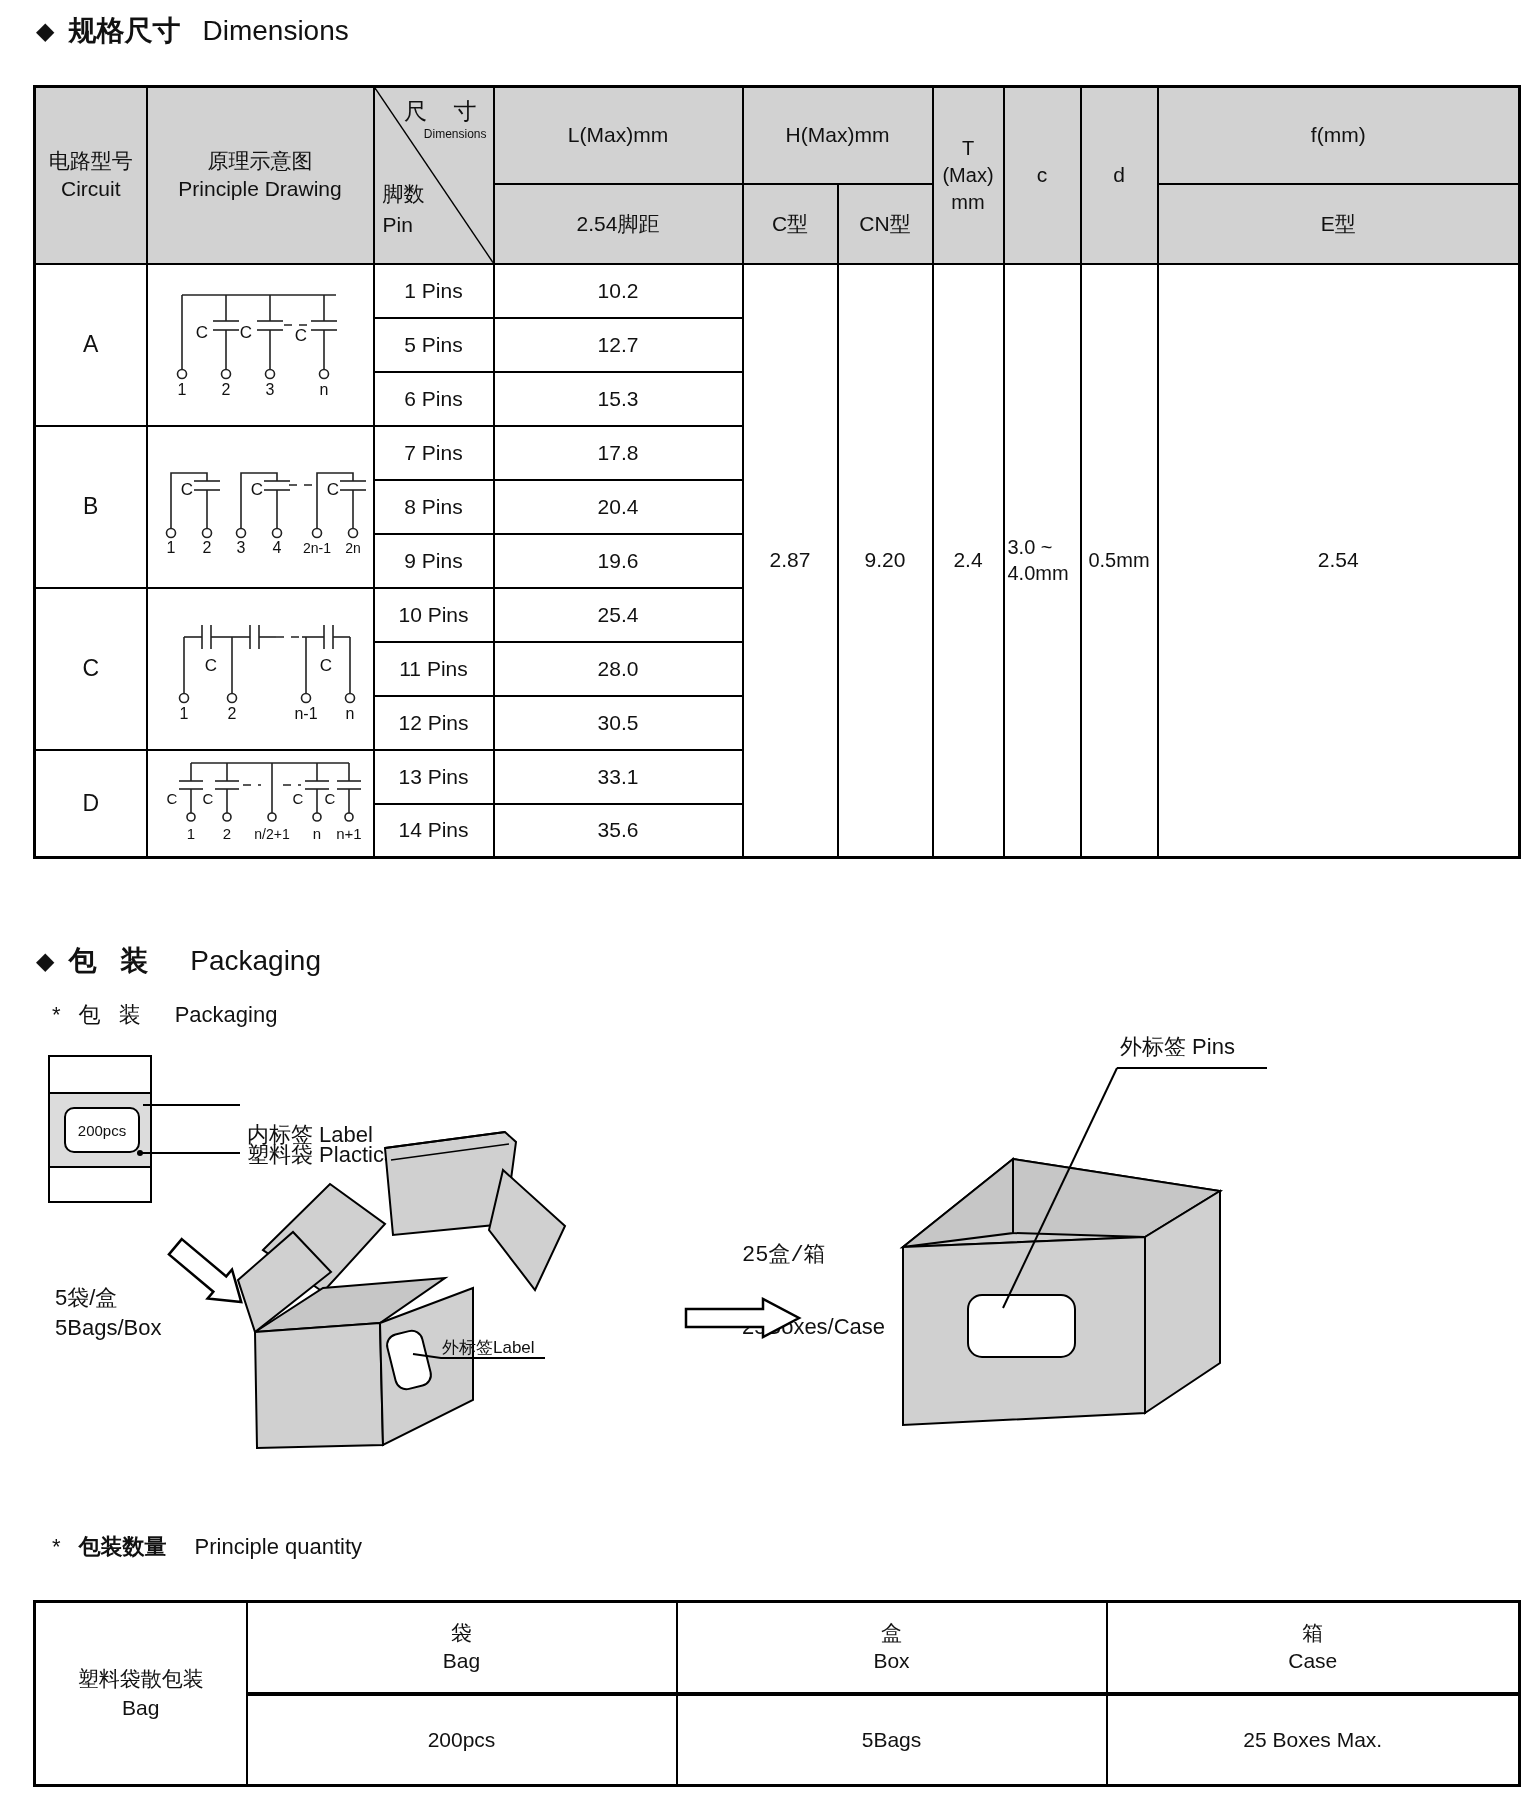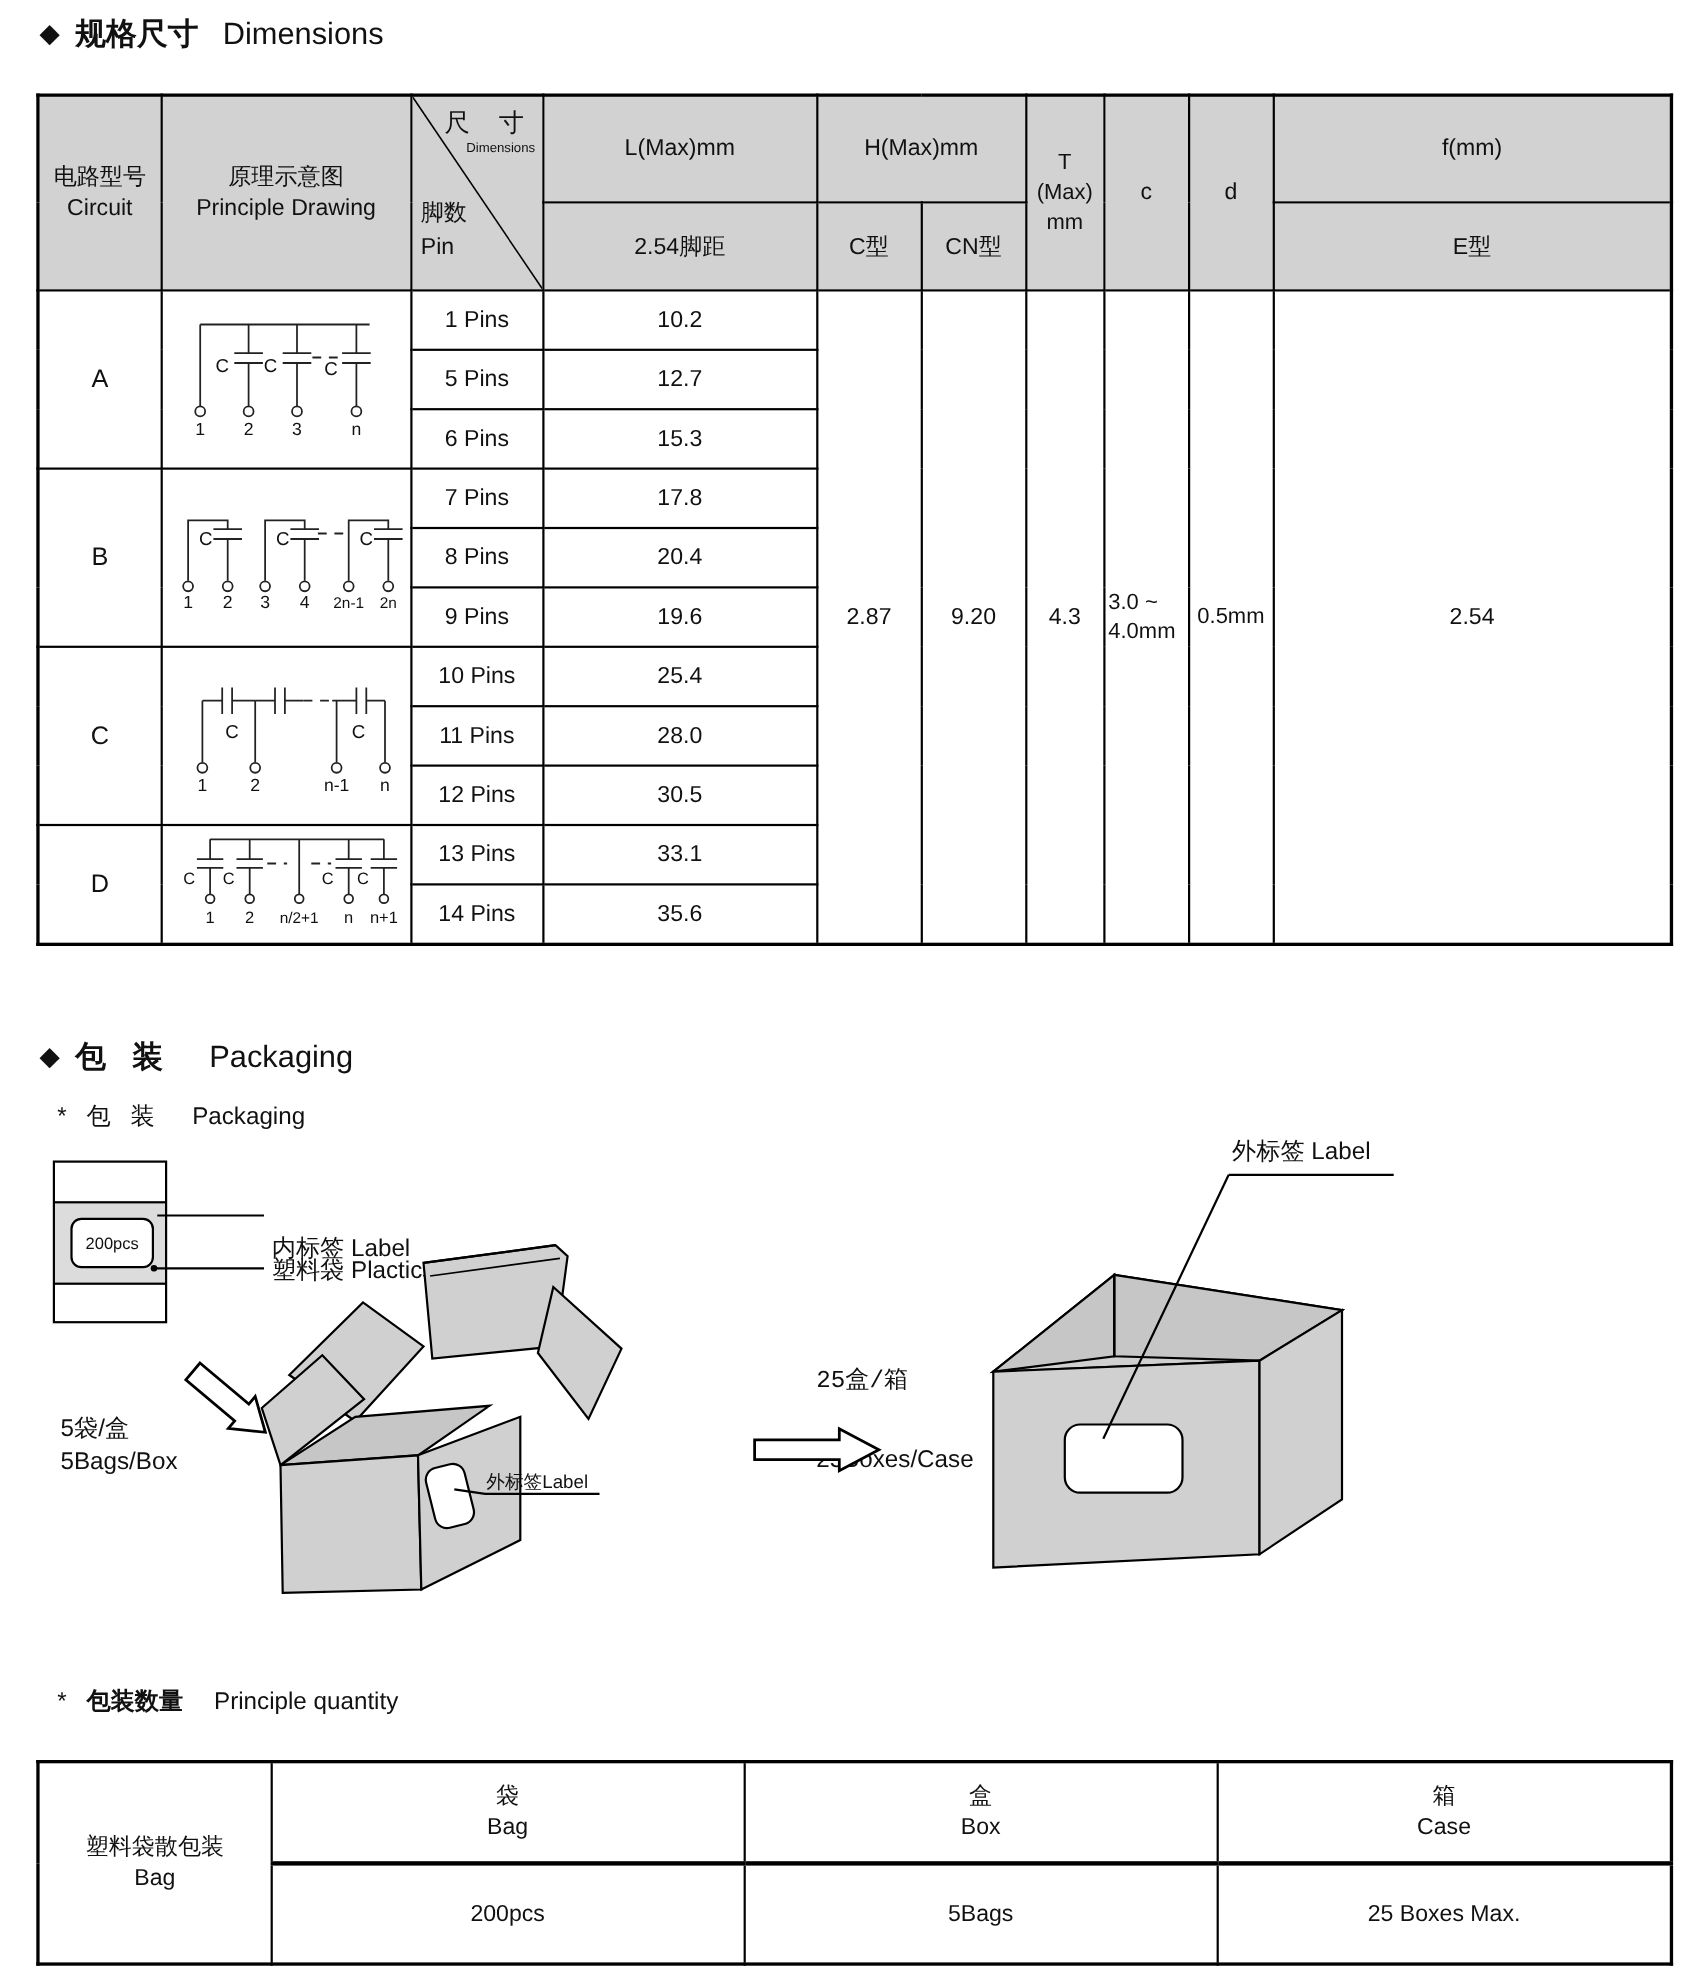--- a/index.html
+++ b/index.html
@@ -156,21 +156,21 @@
         <text x="28" y="114" text-anchor="middle">1</text>
         <text x="72" y="114" text-anchor="middle">2</text>
         <text x="116" y="114" text-anchor="middle">3</text>
         <text x="170" y="114" text-anchor="middle">n</text>
       </svg>
     </td>
     <td>1 Pins</td>
     <td>10.2</td>
     <td rowspan="11">2.87</td>
     <td rowspan="11">9.20</td>
-    <td rowspan="11">4.3</td>
+    <td rowspan="11">2.4</td>
     <td rowspan="11">
       <div class="cval">
         <div>3.0 ~</div>
         <div>4.0mm</div>
       </div>
     </td>
     <td rowspan="11" style="font-size:20px;">0.5mm</td>
     <td rowspan="11">2.54</td>
   </tr>
   <tr style="height:54px">
@@ -400,21 +400,21 @@
 
   <polygon class="boxpoly" points="73,217 315,207 315,383 73,395"></polygon>
 
   <polygon class="boxpoly" points="315,207 390,161 390,333 315,383"></polygon>
 
   <rect class="whitehole" x="138" y="265" width="107" height="62" rx="14"></rect>
 
   <line x1="173" y1="278" x2="287" y2="38" stroke="#000" stroke-width="2"></line>
   <line x1="287" y1="38" x2="437" y2="38" stroke="#000" stroke-width="2"></line>
 </svg>
-<div class="abs lbl22" style="left:1120px;top:1032px;">外标签 Label</div>
+<div class="abs lbl22" style="left:1120px;top:1032px;">外标签 Pins</div>
 
 <div class="abs h2" style="left:52px;top:1532px;">
   <span class="star">*</span>
   <span style="font-weight:700;">包装数量</span>
   <span class="en">Principle quantity</span>
 </div>
 
 <div class="abs" style="left:33px;top:1600px;">
 <table class="qty" style="border:3px solid #000;">
   <colgroup>

